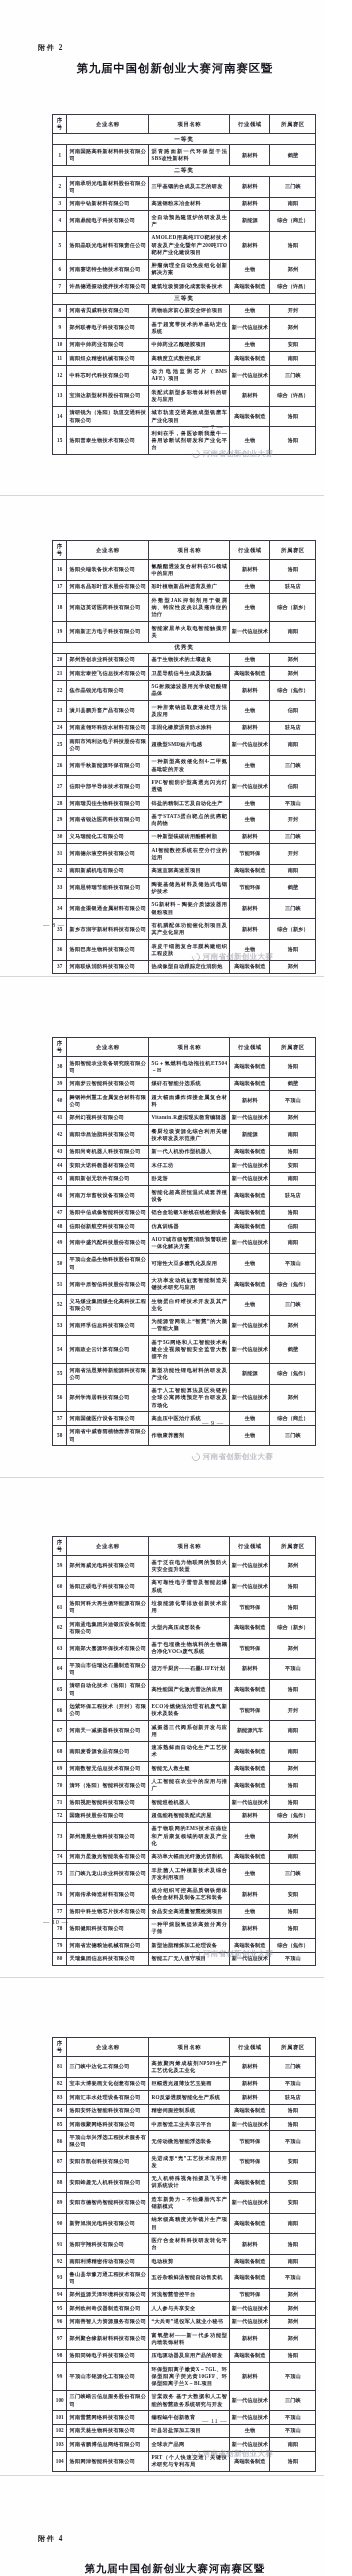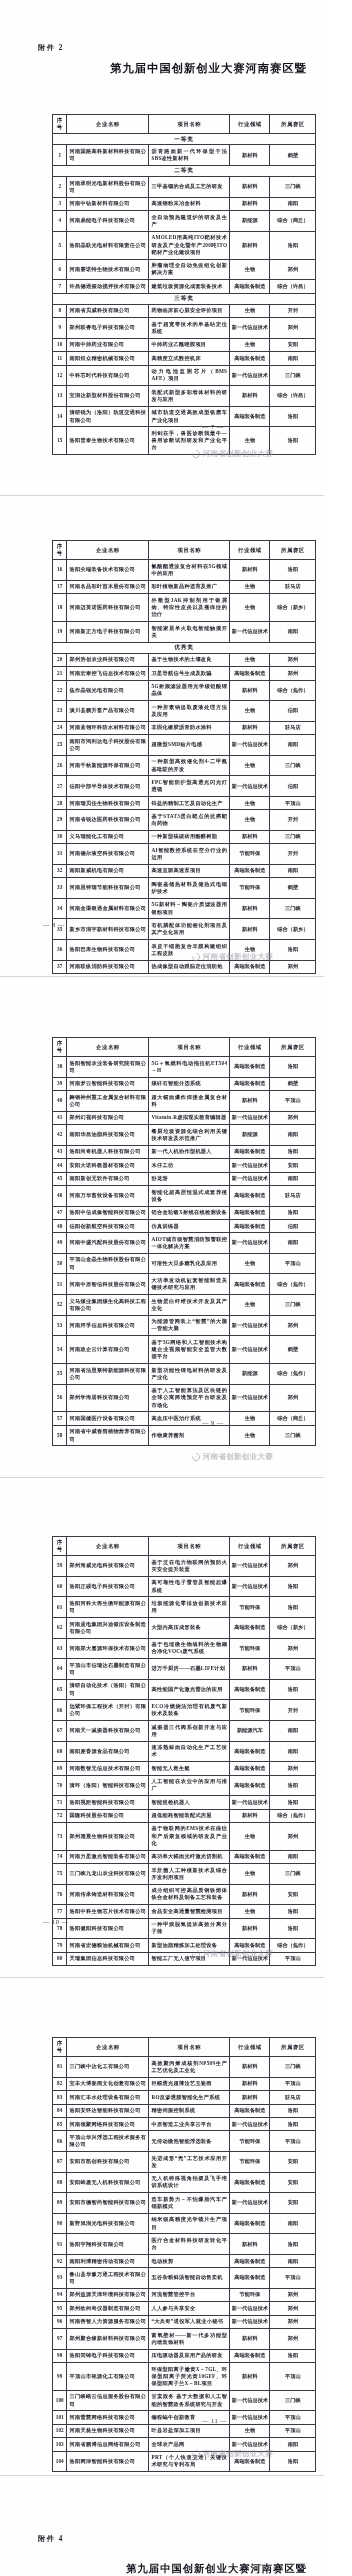--- a/index.html
+++ b/index.html
@@ -4,21 +4,21 @@
 <style>
   html,body{margin:0;padding:0;}
   body{
     width:352px;height:3988px;position:relative;background:#ffffff;
     font-family:"Liberation Serif","DejaVu Serif",serif;color:#23232c;
     -webkit-font-smoothing:antialiased;
   }
   #doc{position:relative;width:352px;}
   .page{position:relative;width:324px;background:#fefefe;border-bottom:0.5px solid #d7d7da;box-sizing:border-box;overflow:hidden;}
   .att-label{position:absolute;left:38px;font-size:7.2px;font-weight:bold;letter-spacing:1.5px;color:#1d1d26;}
-  .doc-title{position:absolute;left:43px;width:264px;text-align:right;font-size:11.3px;font-weight:bold;letter-spacing:1px;line-height:20.6px;color:#15151e;}
+  .doc-title{position:absolute;left:43px;width:264px;text-align:center;font-size:11.3px;font-weight:bold;letter-spacing:1px;line-height:20.6px;color:#15151e;}
   .doc-title.small{font-size:10.3px;line-height:20.6px;}
   .award-table{position:absolute;border-collapse:collapse;table-layout:fixed;width:264px;left:52px;}
   .award-table th{border:0.5px solid #3a3a44;font-size:5.4px;font-weight:bold;padding:2.1px 1px;letter-spacing:0.5px;}
   .award-table td{border:0.5px solid #3a3a44;font-size:5.2px;font-weight:bold;line-height:7.2px;padding:2.6px 2.1px;letter-spacing:0.3px;vertical-align:middle;}
   td.c-no,td.c-field,td.c-div{text-align:center;letter-spacing:0;padding:2.6px 0.5px;}
   td.c-company{text-align:justify;}
   td.c-project{text-align:justify;}
   tr.section-row td{text-align:center;font-size:5.7px;letter-spacing:1px;padding:1.5px 1px;}
   .page-num{position:absolute;font-size:6.4px;letter-spacing:0.5px;color:#2e2e36;white-space:nowrap;}
   .page-num.side-right{left:202px;}

